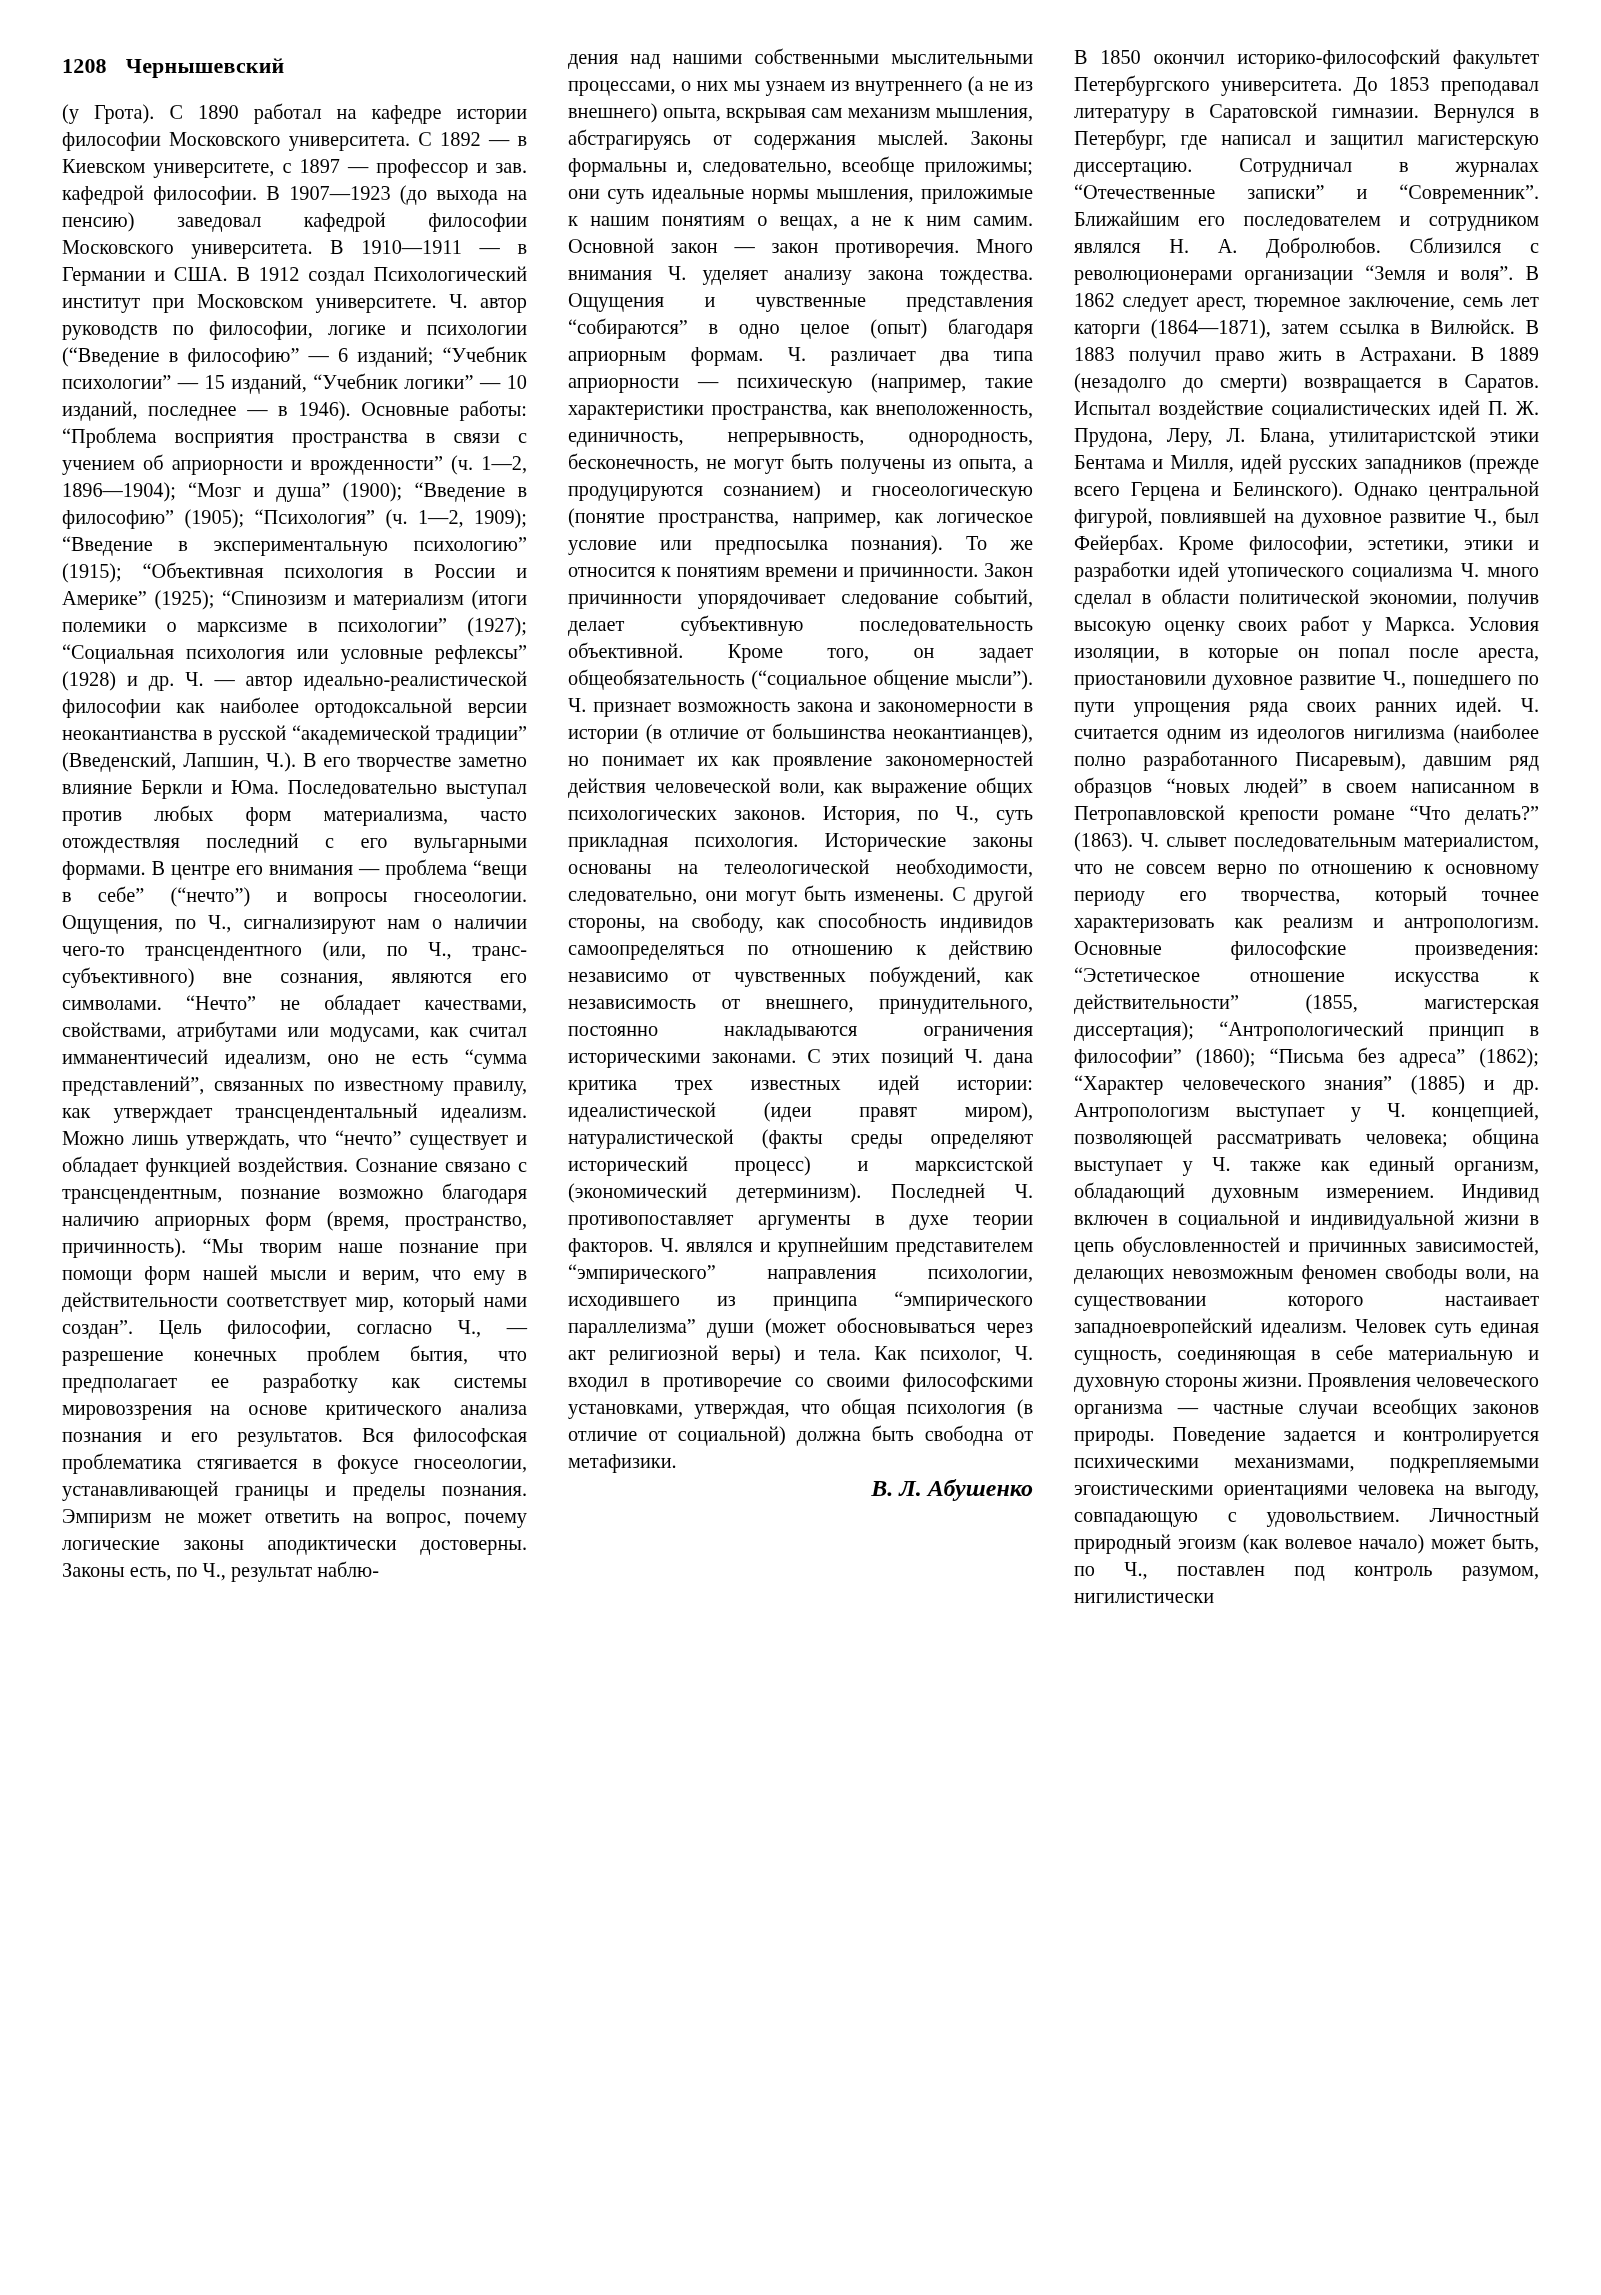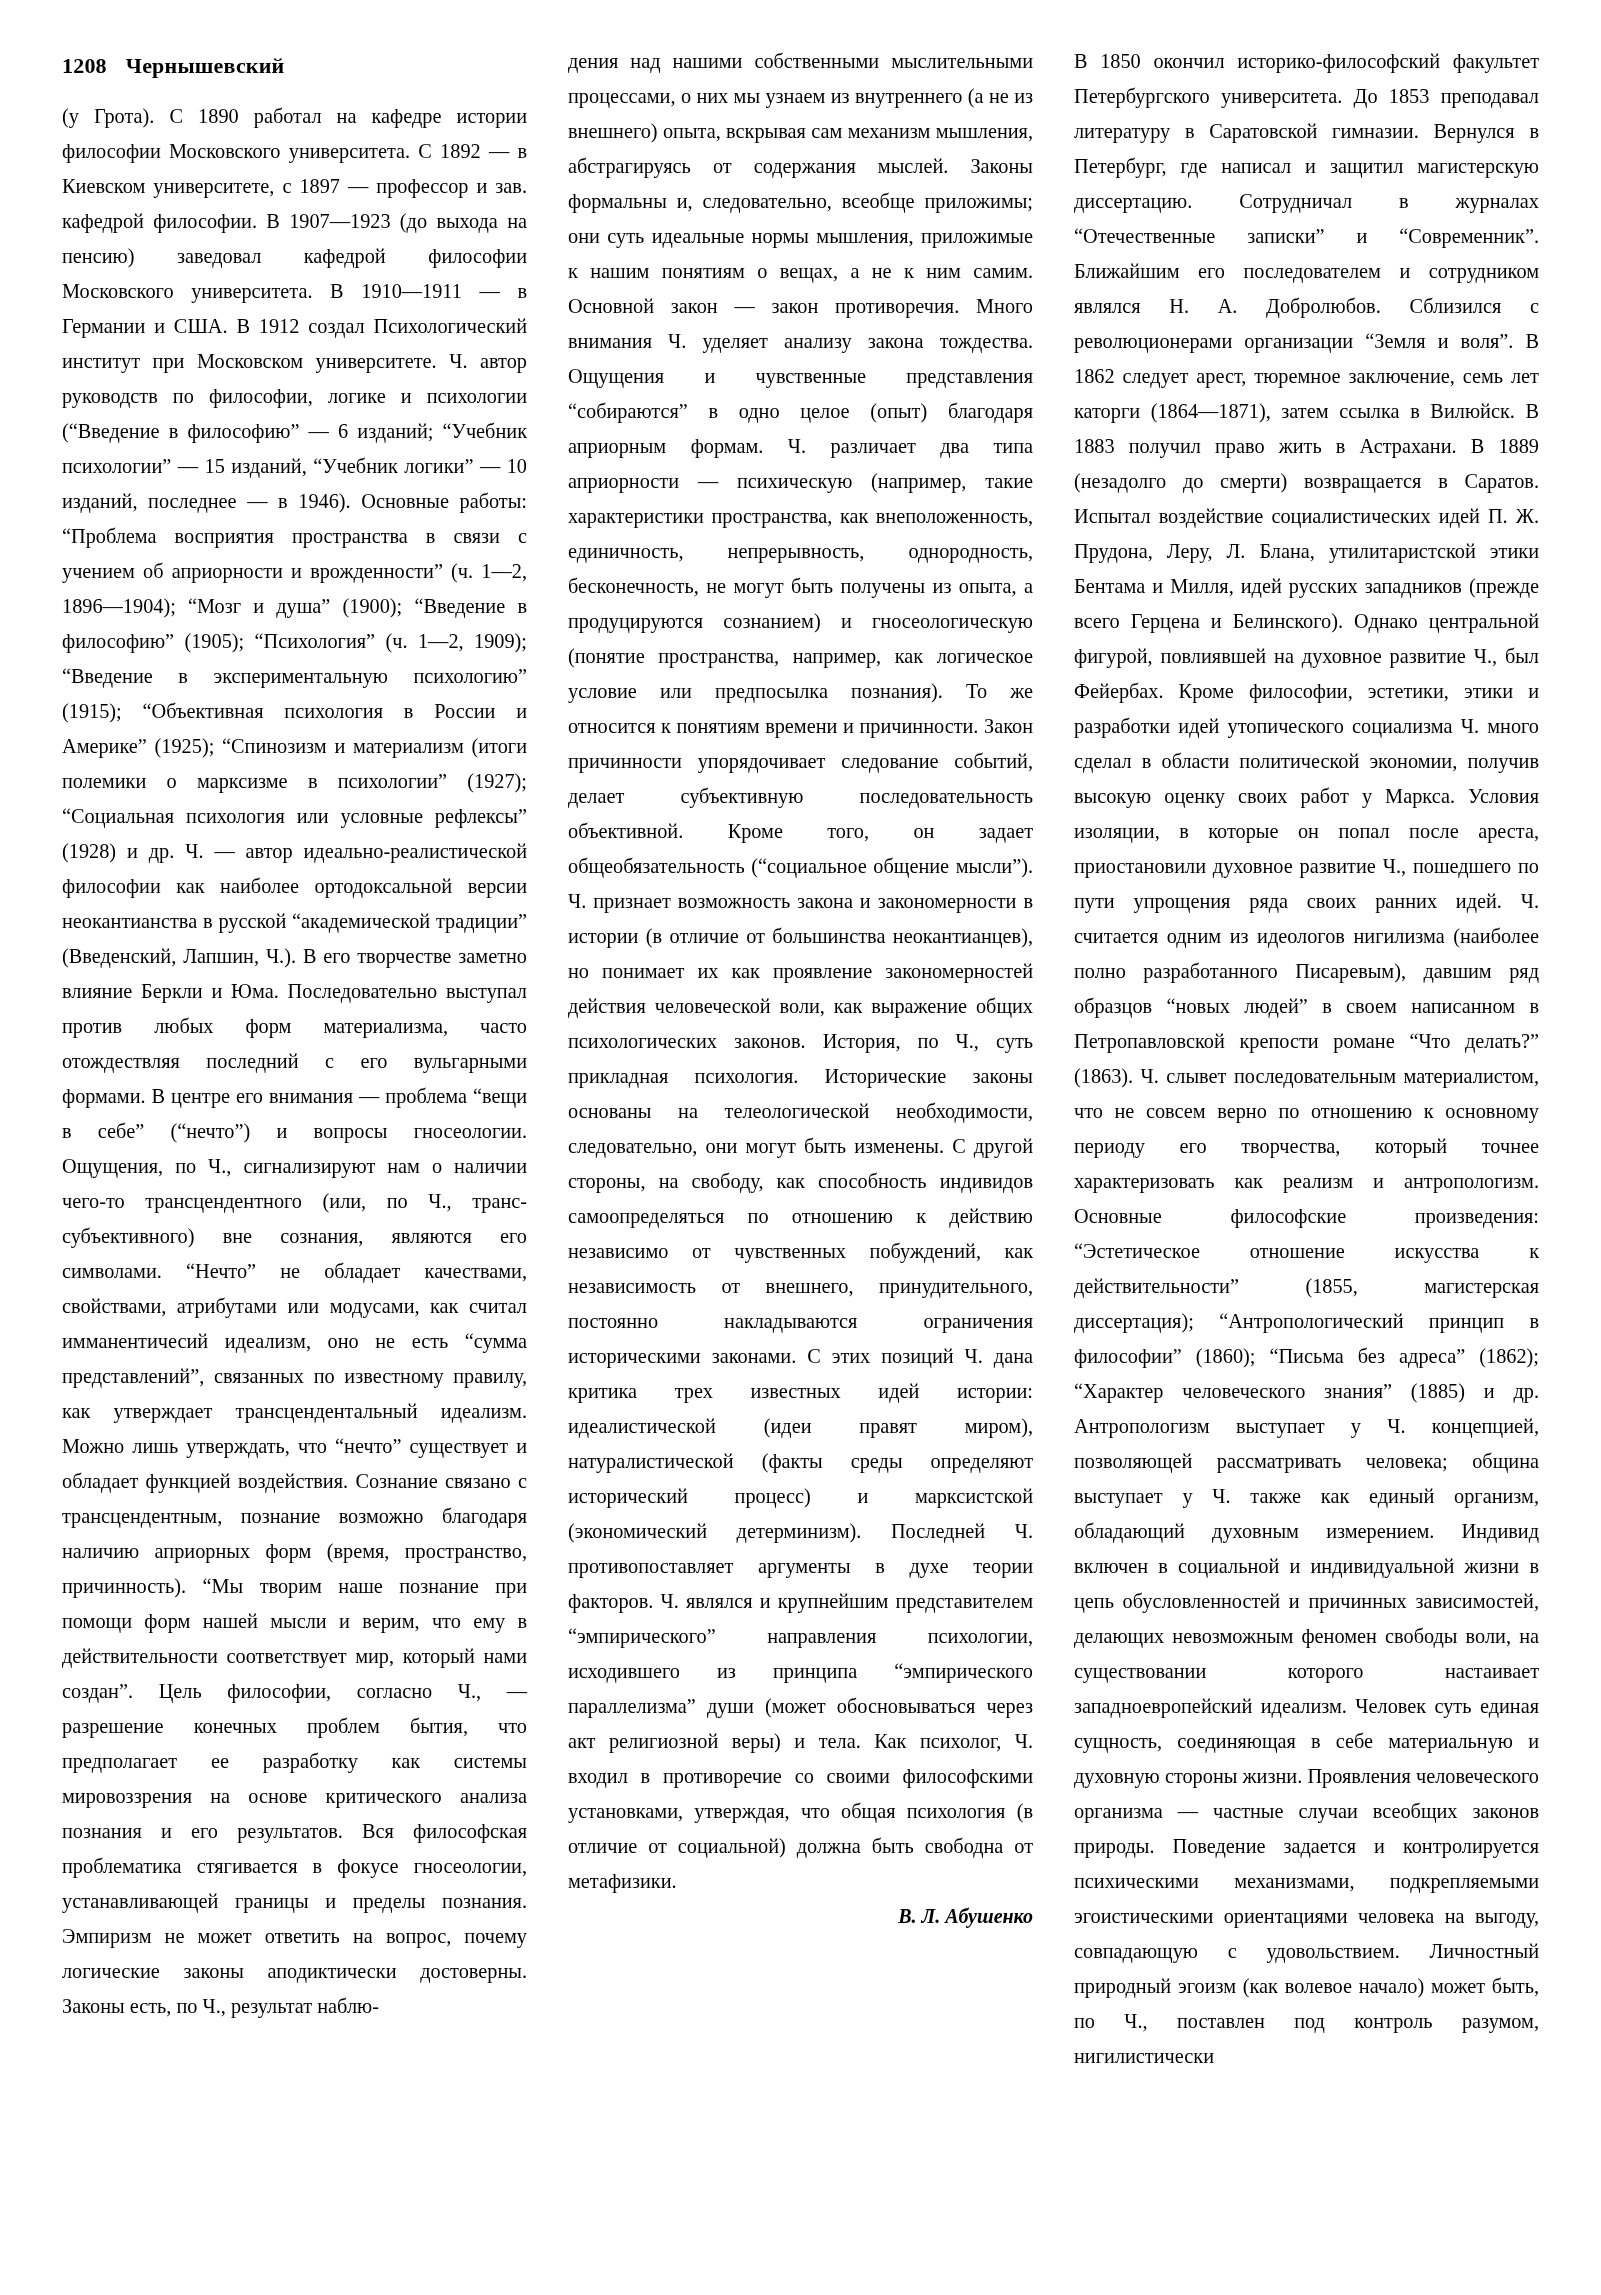--- a/index.html
+++ b/index.html
@@ -41,40 +41,40 @@
     top: 44px;
     width: 1477px;
     height: 2208px;
     display: flex;
     flex-direction: row;
     justify-content: space-between;
   }
   .col {
     width: 465px;
     font-size: 20.3px;
-    line-height: 35px;
+    line-height: 27px;
     text-align: justify;
     text-justify: inter-word;
     hyphens: manual;
   }
   .col.first {
     padding-top: 55px;
   }
   .col p {
     margin: 0;
   }
   .col p + p {
     margin-top: 0;
   }
   .sig {
     text-align: right;
     font-style: italic;
     font-weight: bold;
     margin-top: 4.4px;
-    font-size: 20px;
+    font-size: 24px;
   }
   .entry-head {
     margin-top: 17.7px;
   }
   .entry-head .term {
     font-weight: bold;
   }
 </style>
 </head>
 <body>

